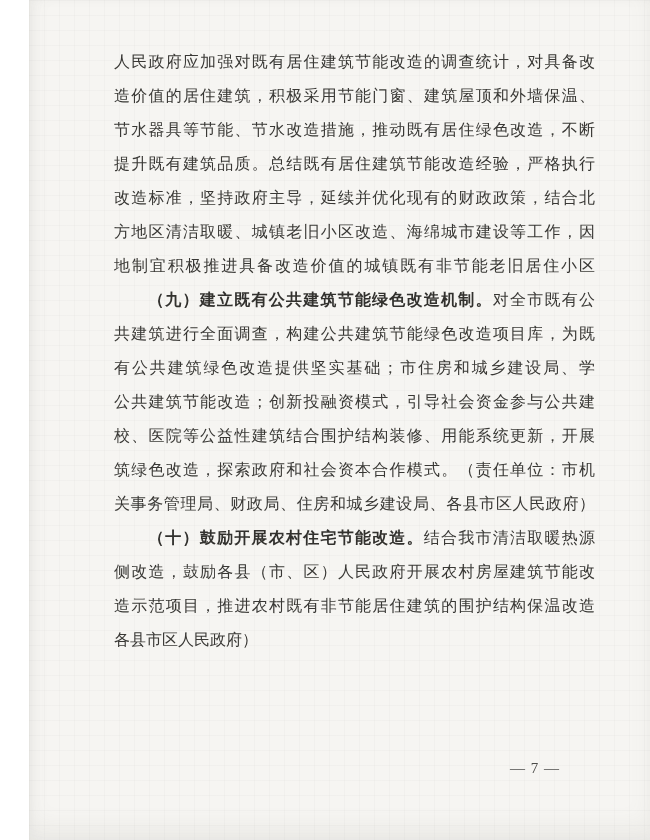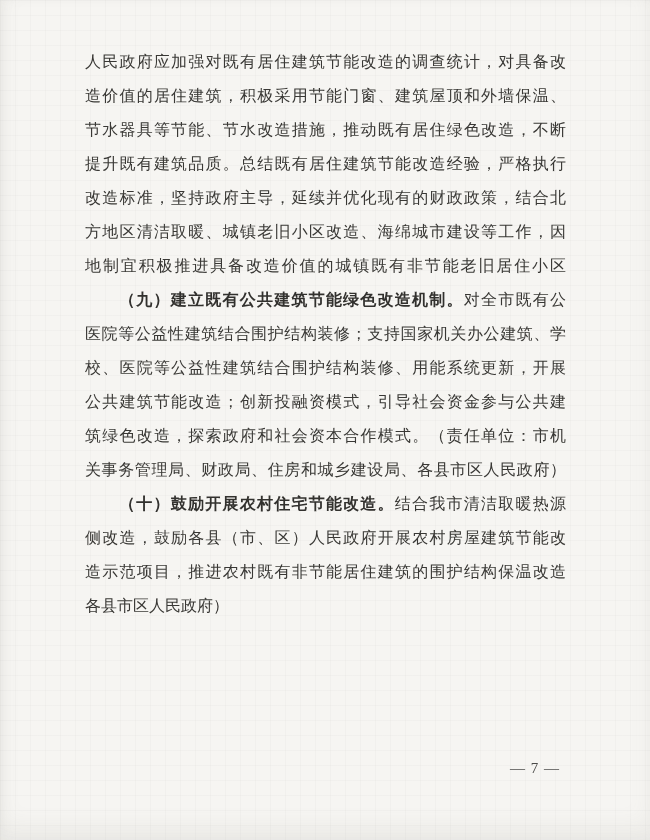--- a/index.html
+++ b/index.html
@@ -17,20 +17,21 @@
     position: absolute;
     inset: 0;
     background-color: #f6f5f2;
     
     background-image:
       linear-gradient(rgba(140,140,125,0.045) 1px, transparent 1px),
       linear-gradient(90deg, rgba(140,140,125,0.045) 1px, transparent 1px);
     background-size: 15px 15px;
     box-shadow: inset 0 -14px 22px rgba(120,118,108,0.08),
                 inset 4px 0 10px rgba(120,118,108,0.05);
+    margin-left: 29px;
   }
   .text-block {
     position: absolute;
     left: 85px;
     top: 45px;
     width: 481px;
     color: #393835;
     font-size: 16px;
   }
   .line {
@@ -68,23 +69,24 @@
 <div class="page">
   <div class="text-block" id="lines-container">
       <div class="line justify"><span>人民政府应加强对既有居住建筑节能改造的调查统计，对具备改</span></div>
       <div class="line justify"><span>造价值的居住建筑，积极采用节能门窗、建筑屋顶和外墙保温、</span></div>
       <div class="line justify"><span>节水器具等节能、节水改造措施，推动既有居住绿色改造，不断</span></div>
       <div class="line justify"><span>提升既有建筑品质。总结既有居住建筑节能改造经验，严格执行</span></div>
       <div class="line justify"><span>改造标准，坚持政府主导，延续并优化现有的财政政策，结合北</span></div>
       <div class="line justify"><span>方地区清洁取暖、城镇老旧小区改造、海绵城市建设等工作，因</span></div>
       <div class="line justify"><span>地制宜积极推进具备改造价值的城镇既有非节能老旧居住小区</span></div>
       <div class="line justify indent"><span class="bold">（九）建立既有公共建筑节能绿色改造机制。</span><span>对全市既有公</span></div>
-      <div class="line justify"><span>医院等公益性建筑结合围护结构装修；支持国家机关办公建筑、学</span></div>
+      <div class="line justify"><span>共建筑进行全面调查，构建公共建筑节能绿色改造项目库，为既</span></div>
+      <div class="line justify"><span>有公共建筑绿色改造提供坚实基础；市住房和城乡建设局、学</span></div>
+      <div class="line justify"><span>公共建筑节能改造；创新投融资模式，引导社会资金参与公共建</span></div>
       <div class="line justify"><span>校、医院等公益性建筑结合围护结构装修、用能系统更新，开展</span></div>
-      <div class="line justify"><span>公共建筑节能改造；创新投融资模式，引导社会资金参与公共建</span></div>
       <div class="line justify"><span>筑绿色改造，探索政府和社会资本合作模式。（责任单位：市机</span></div>
       <div class="line justify"><span>关事务管理局、财政局、住房和城乡建设局、各县市区人民政府）</span></div>
       <div class="line justify indent"><span class="bold">（十）鼓励开展农村住宅节能改造。</span><span>结合我市清洁取暖热源</span></div>
       <div class="line justify"><span>侧改造，鼓励各县（市、区）人民政府开展农村房屋建筑节能改</span></div>
       <div class="line justify"><span>造示范项目，推进农村既有非节能居住建筑的围护结构保温改造</span></div>
       <div class="line"><span>各县市区人民政府）</span></div>
     </div>
   <div class="footer">— 7 —</div>
 </div>
 

